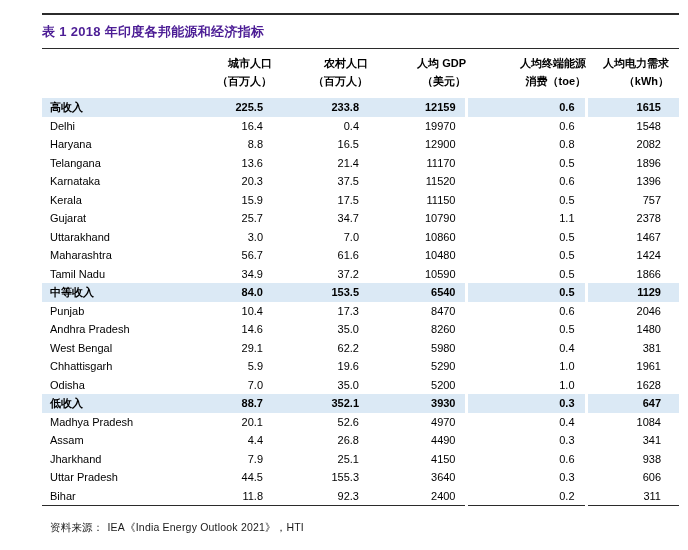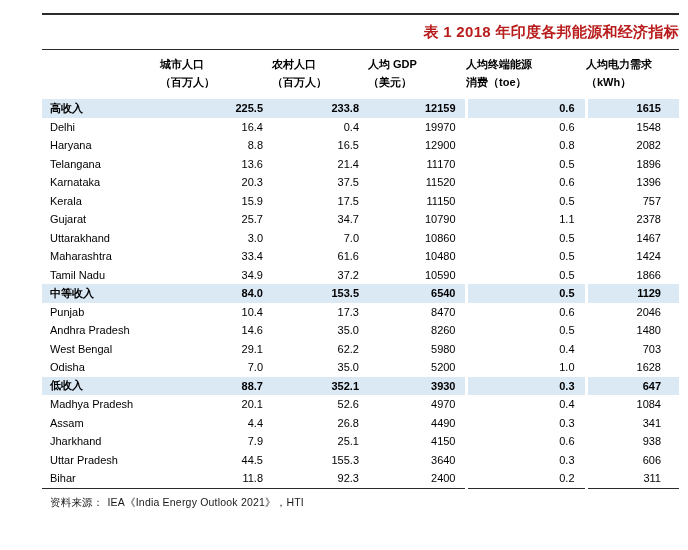--- a/index.html
+++ b/index.html
@@ -19,45 +19,44 @@
     position: absolute;
     left: 42px;
     top: 13px;
     width: 637px;
   }
   .rule-top {
     border-top: 2px solid #2b2b2b;
     height: 0;
   }
   .table-title {
-    font-size: 15px;
+    font-size: 13px;
     font-weight: bold;
-    color: #b91c1c;
+    color: #4c1d95;
     padding: 8px 0 7px 0;
     letter-spacing: 0.3px;
-    text-align: right;
   }
   table {
     width: 637px;
     border-collapse: collapse;
     table-layout: fixed;
     border-top: 1.6px solid #2b2b2b;
     border-bottom: 1.6px solid #2b2b2b;
   }
   col.c1 { width: 118px; }
   col.c2 { width: 112px; }
   col.c3 { width: 96px; }
   col.c4 { width: 98px; }
   col.c5 { width: 120px; }
   col.c6 { width: 93px; }
   thead th {
     font-size: 11px;
     font-weight: bold;
     color: #000000;
-    text-align: left;
+    text-align: right;
     vertical-align: middle;
     height: 45px;
     padding: 1px 0 3px 0;
   }
   thead th .hl1, thead th .hl2 {
     display: block;
     line-height: 1.55;
   }
   thead th.last { padding-right: 10px; }
   tbody td {
@@ -83,20 +82,21 @@
   td.col5, td.col6 { border-left: 3px solid #ffffff; }
   tr.group td {
     background: var(--hl, #dbe9f5);
     font-weight: bold;
   }
   .source {
     font-size: 10.5px;
     color: #1a1a1a;
     padding: 7px 0 0 8px;
     letter-spacing: 0.2px;
+    margin-top: 8px;
   }
   .source .src-text { margin-left: 4px; }
 </style>
 </head>
 <body>
 
 <div class="canvas">
   <div class="content">
     <div class="rule-top"></div>
     <div class="table-title">表 1 2018 年印度各邦能源和经济指标</div>
@@ -198,21 +198,21 @@
           <tr>
             <td class="name col1">Uttarakhand</td>
             <td class="num col2">3.0</td>
             <td class="num col3">7.0</td>
             <td class="num col4">10860</td>
             <td class="num col5">0.5</td>
             <td class="num col6">1467</td>
           </tr>
           <tr>
             <td class="name col1">Maharashtra</td>
-            <td class="num col2">33.4</td>
+            <td class="num col2">56.7</td>
             <td class="num col3">61.6</td>
             <td class="num col4">10480</td>
             <td class="num col5">0.5</td>
             <td class="num col6">1424</td>
           </tr>
           <tr>
             <td class="name col1">Tamil Nadu</td>
             <td class="num col2">34.9</td>
             <td class="num col3">37.2</td>
             <td class="num col4">10590</td>
@@ -242,21 +242,29 @@
             <td class="num col4">8260</td>
             <td class="num col5">0.5</td>
             <td class="num col6">1480</td>
           </tr>
           <tr>
             <td class="name col1">West Bengal</td>
             <td class="num col2">29.1</td>
             <td class="num col3">62.2</td>
             <td class="num col4">5980</td>
             <td class="num col5">0.4</td>
-            <td class="num col6">703</td>
+            <td class="num col6">381</td>
+          </tr>
+          <tr>
+            <td class="name col1">Chhattisgarh</td>
+            <td class="num col2">5.9</td>
+            <td class="num col3">19.6</td>
+            <td class="num col4">5290</td>
+            <td class="num col5">1.0</td>
+            <td class="num col6">1961</td>
           </tr>
           <tr>
             <td class="name col1">Odisha</td>
             <td class="num col2">7.0</td>
             <td class="num col3">35.0</td>
             <td class="num col4">5200</td>
             <td class="num col5">1.0</td>
             <td class="num col6">1628</td>
           </tr>
           <tr class="group">

